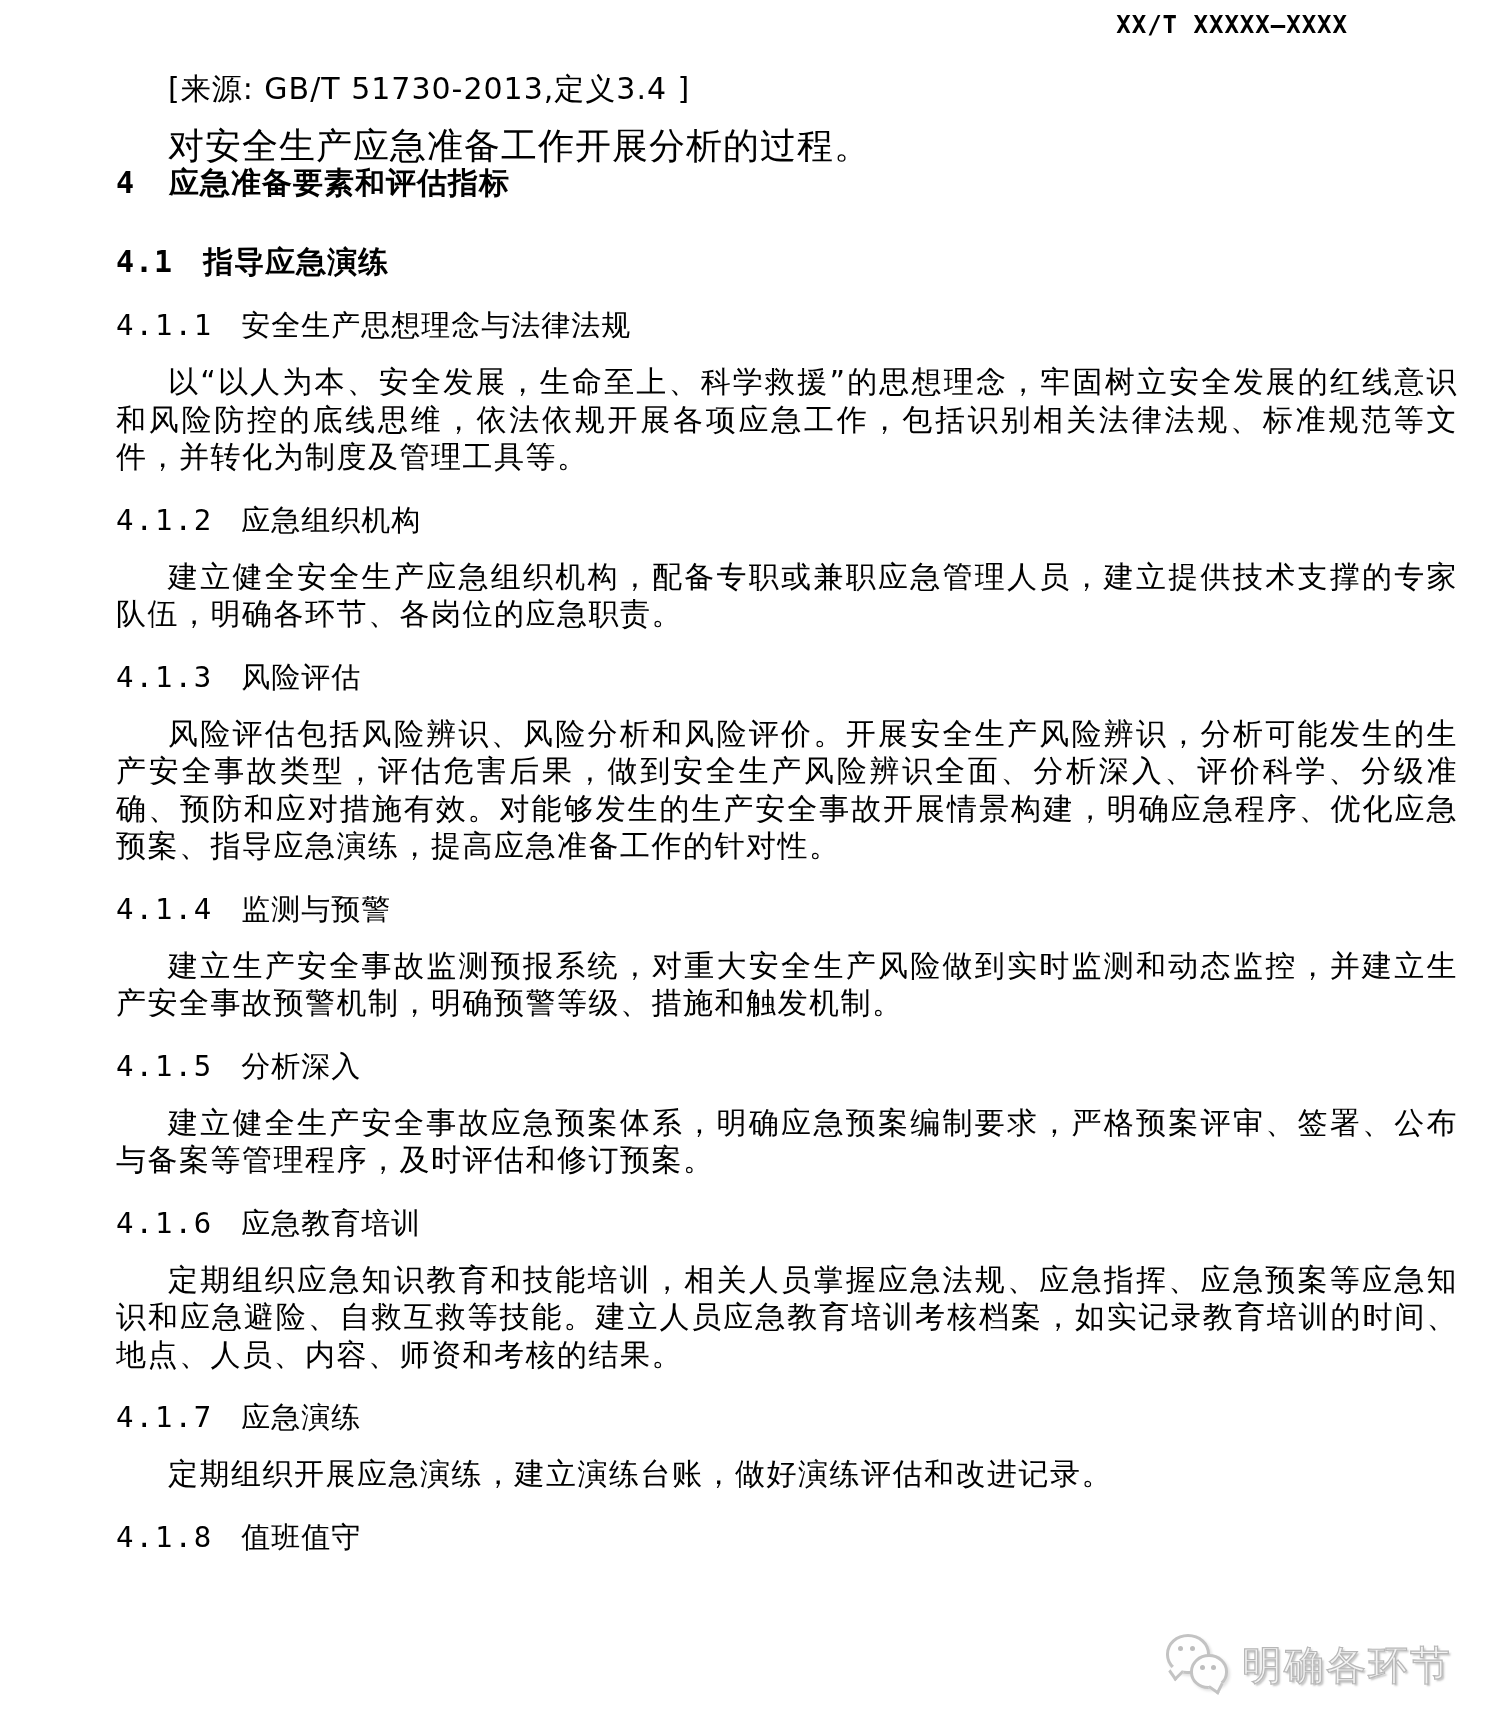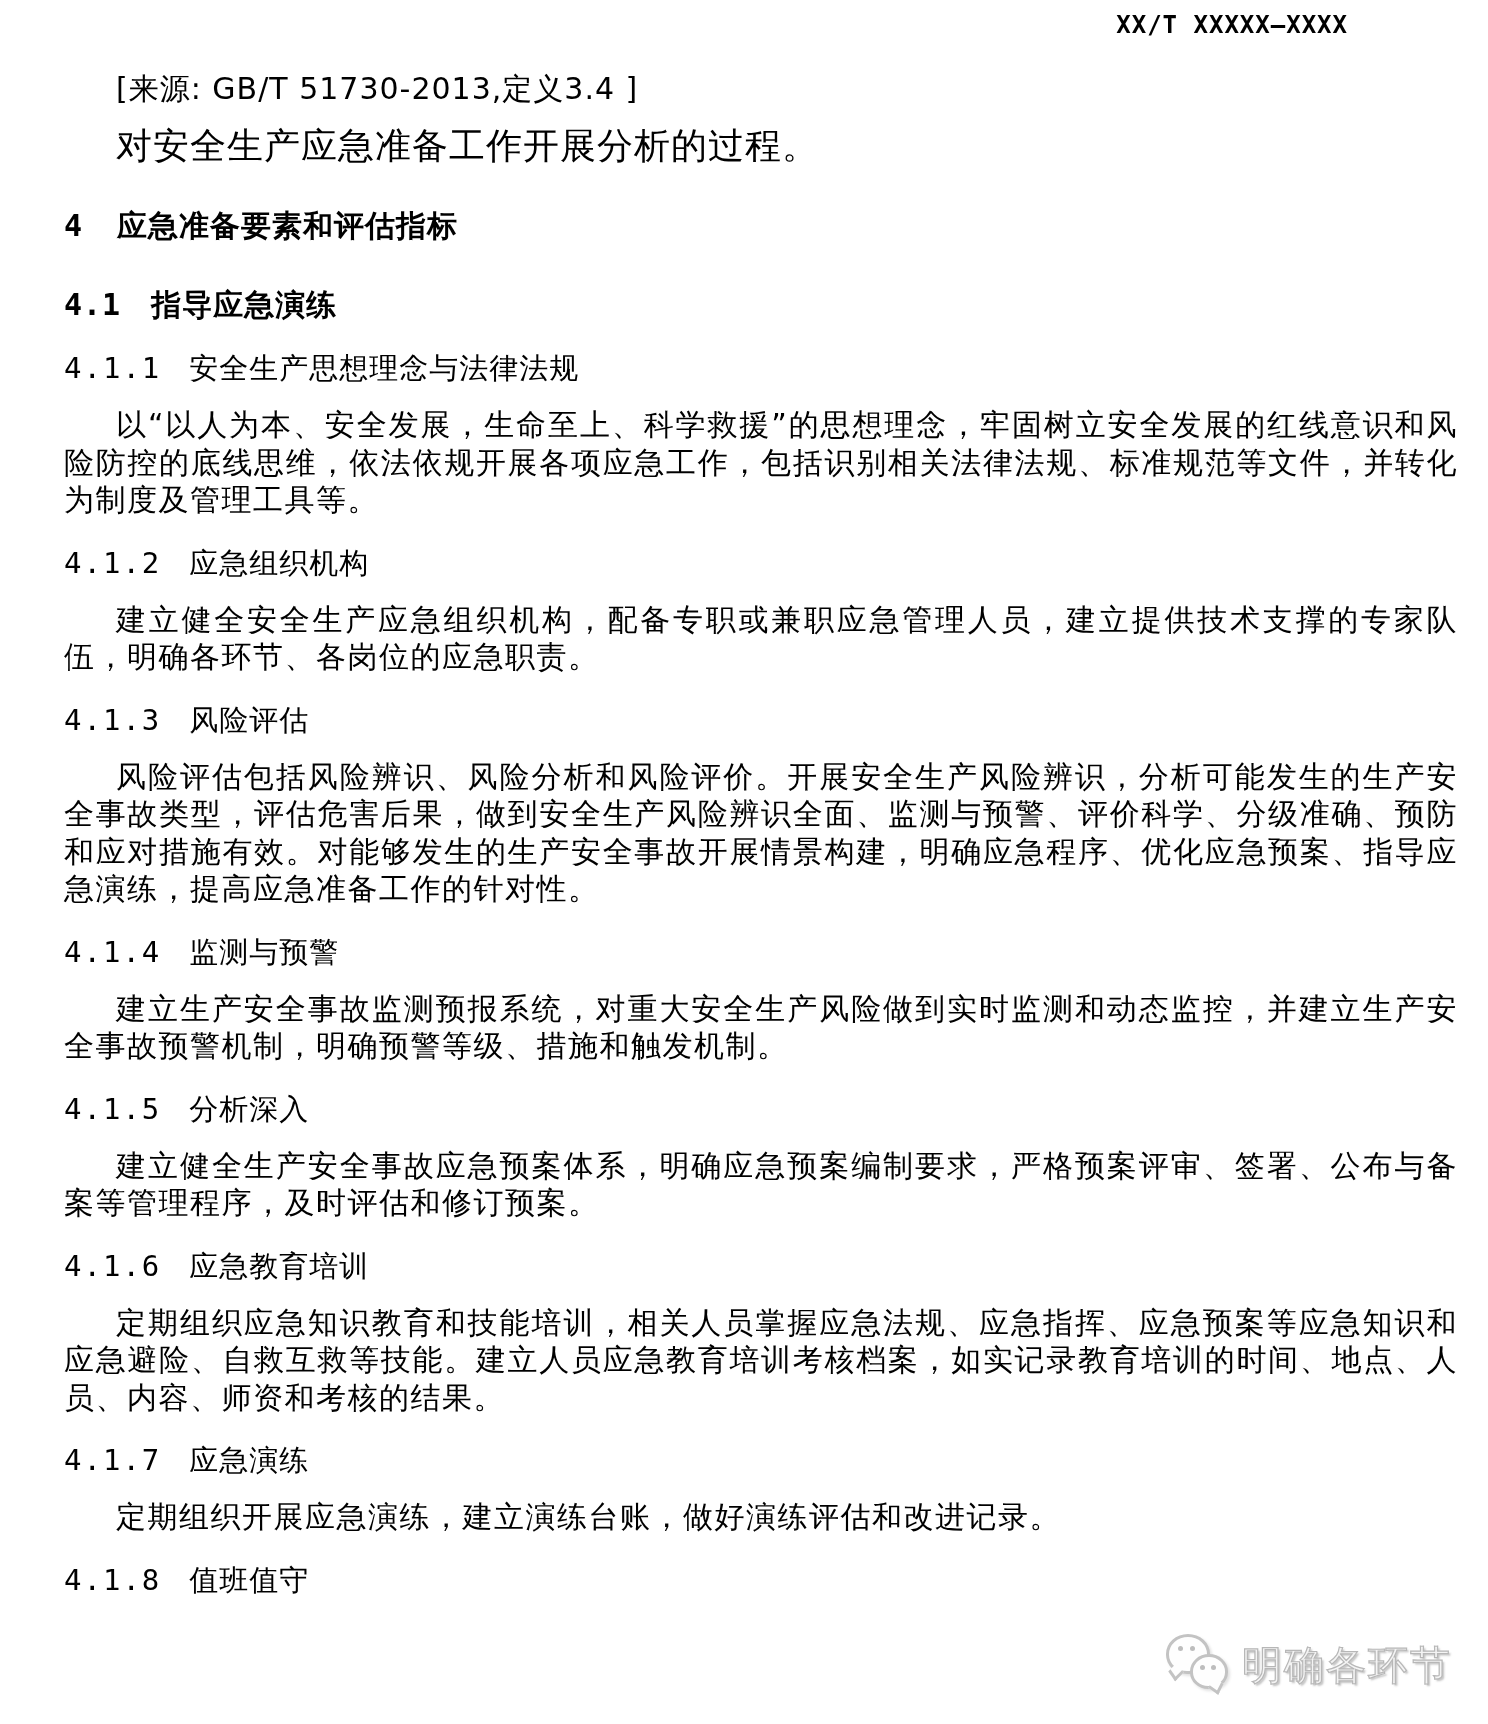--- a/index.html
+++ b/index.html
@@ -9,21 +9,21 @@
   }
   .page {
     position: relative;
     width: 1488px;
     height: 1724px;
     margin: 0 auto;
     background: #ffffff;
     color: #000000;
     font-family: "DejaVu Sans", sans-serif;
     box-sizing: border-box;
-    padding: 10px 30px 0 64px;
+    padding: 10px 30px 0 116px;
     overflow: hidden;
   }
   
   .doc-code {
     text-align: right;
     padding-right: 110px;
     font-family: "DejaVu Sans Mono", "Liberation Mono", monospace;
     font-weight: 700;
     font-size: 24px;
     line-height: 30px;
@@ -57,21 +57,20 @@
     letter-spacing: 0;
   }
   .definition {
     margin-top: 20px;
     font-size: 36px;
     line-height: 37px;
     text-indent: 52px;
     letter-spacing: 1px;
   }
   .chapter-heading {
-    margin-top: 43px;
     font-size: 30px;
     line-height: 38px;
     font-weight: 700;
     letter-spacing: 1px;
   }
   .chapter-heading .num { margin-right: 34px; font-family: "DejaVu Sans Mono", "Liberation Mono", monospace; }
   .section-heading {
     margin-top: 41px;
     font-size: 30px;
     line-height: 38px;
@@ -190,21 +189,21 @@
     <div class="clause-heading">
       <span class="num">4.1.2</span><span>应急组织机构</span>
     </div>
     <p class="para">建立健全安全生产应急组织机构，配备专职或兼职应急管理人员，建立提供技术支撑的专家队伍，明确各环节、各岗位的应急职责。</p>
   </div>
 
   <div class="clause">
     <div class="clause-heading">
       <span class="num">4.1.3</span><span>风险评估</span>
     </div>
-    <p class="para">风险评估包括风险辨识、风险分析和风险评价。开展安全生产风险辨识，分析可能发生的生产安全事故类型，评估危害后果，做到安全生产风险辨识全面、监测与预警、评价科学、分级准确、预防和应对措施有效。对能够发生的生产安全事故开展情景构建，明确应急程序、优化应急预案、指导应急演练，提高应急准备工作的针对性。</p>
+    <p class="para">风险评估包括风险辨识、风险分析和风险评价。开展安全生产风险辨识，分析可能发生的生产安全事故类型，评估危害后果，做到安全生产风险辨识全面、分析深入、评价科学、分级准确、预防和应对措施有效。对能够发生的生产安全事故开展情景构建，明确应急程序、优化应急预案、指导应急演练，提高应急准备工作的针对性。</p>
   </div>
 
   <div class="clause">
     <div class="clause-heading">
       <span class="num">4.1.4</span><span>监测与预警</span>
     </div>
     <p class="para">建立生产安全事故监测预报系统，对重大安全生产风险做到实时监测和动态监控，并建立生产安全事故预警机制，明确预警等级、措施和触发机制。</p>
   </div>
 
   <div class="clause">

